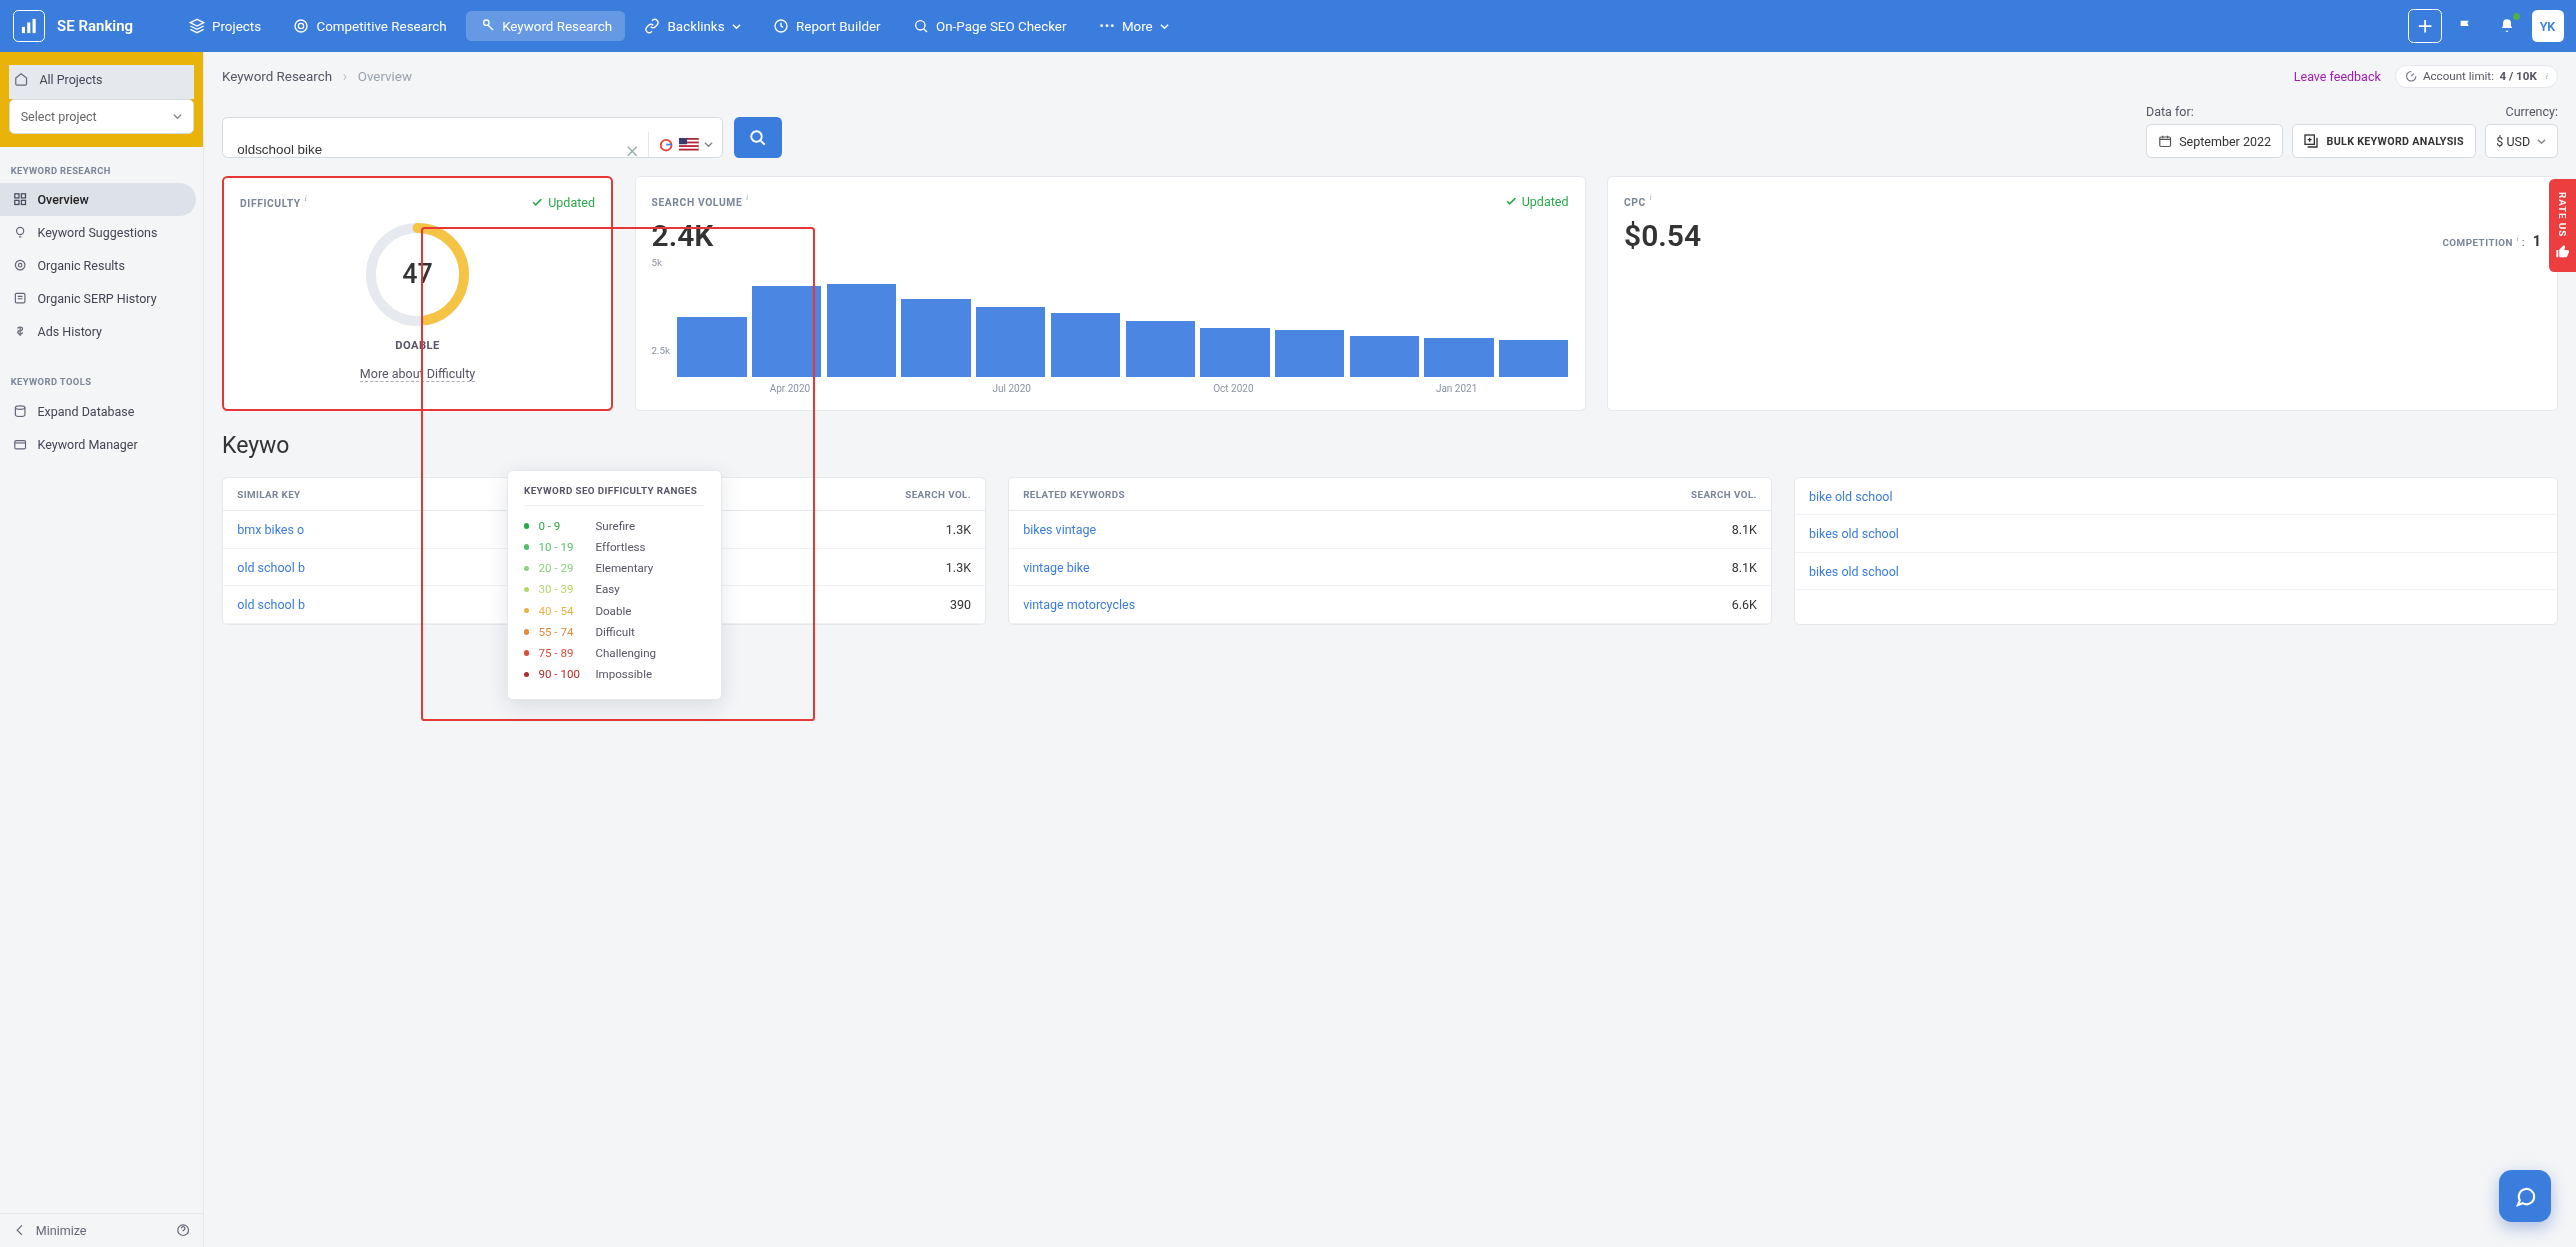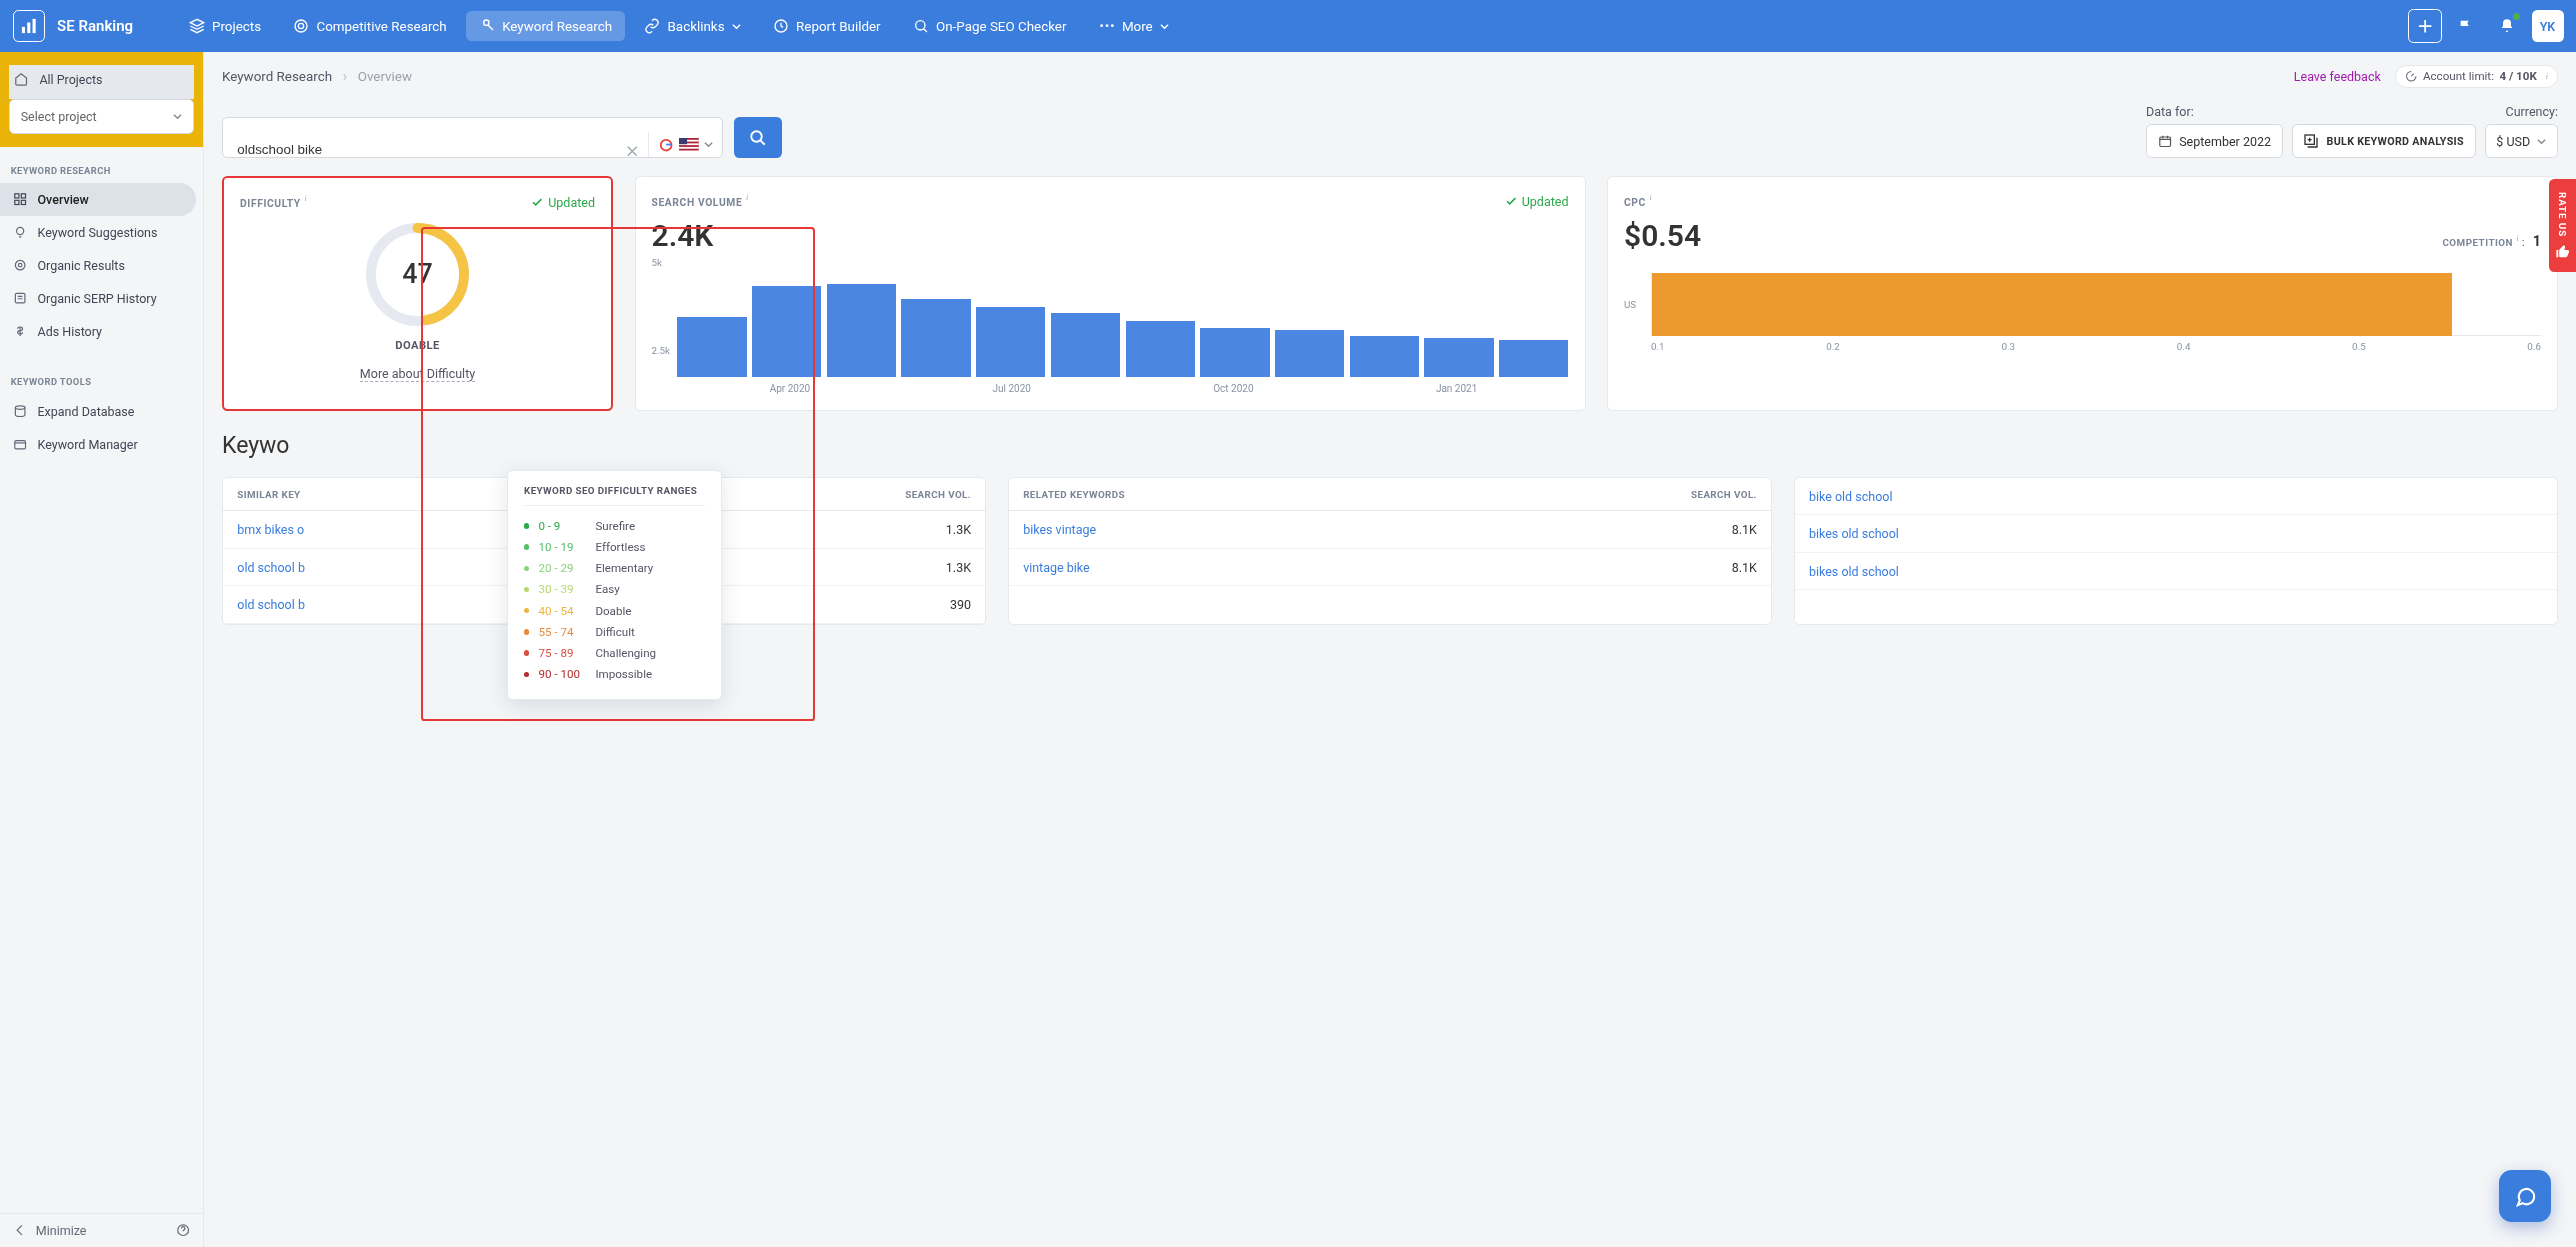--- a/index.html
+++ b/index.html
@@ -439,36 +439,20 @@
           <div><span class="card-title">CPC</span><span class="i-info"></span></div>
         </div>
         <div class="cpc-row">
           <span class="big-num">$0.54</span>
           <span style="font-size:11.6px;color:#556;">
             <span class="comp-label">COMPETITION</span><span class="i-info"></span>
             <span>:</span>
             <b style="font-size:14.3px;color:#333;margin-left:5.4px;">1</b>
           </span>
         </div>
-        <div class="cchart-area">
-          <div class="cbar-row">
-            <span class="cbar-label">US</span>
-            <div class="cbar-track">
-                <div class="cbar-fill" id="cbarfill" style="width: 90%;"></div>
-              </div>
-          </div>
-          <div class="cxaxis" id="cxaxis">
-              <span>0.1</span>
-              <span>0.2</span>
-              <span>0.3</span>
-              <span>0.4</span>
-              <span>0.5</span>
-              <span>0.6</span>
-            </div>
-        </div>
       </div>
     </div>
 
     <div class="ideas-section">
       <div class="section-title">Keywo</div>
       <div class="ideas-cols">
         <div class="ideas-col">
           <div class="tbl-hdr">
               <span class="c1">SIMILAR KEY</span>
               <span>SEARCH VOL.</span>
@@ -495,20 +479,24 @@
             </div>
           <div id="related-rows">
               <div class="tbl-row">
                 <span class="c1">bikes vintage</span>
                 <span class="c2">8.1K</span>
               </div>
               <div class="tbl-row">
                 <span class="c1">vintage bike</span>
                 <span class="c2">8.1K</span>
               </div>
+              <div class="tbl-row">
+                <span class="c1">vintage motorcycles</span>
+                <span class="c2">6.6K</span>
+              </div>
             </div>
         </div>
         <div class="ideas-col">
           <div id="lowvol-rows">
               <div class="tbl-row">
                 <span class="c1">bike old school</span>
               </div>
               <div class="tbl-row">
                 <span class="c1">bikes old school</span>
               </div>

